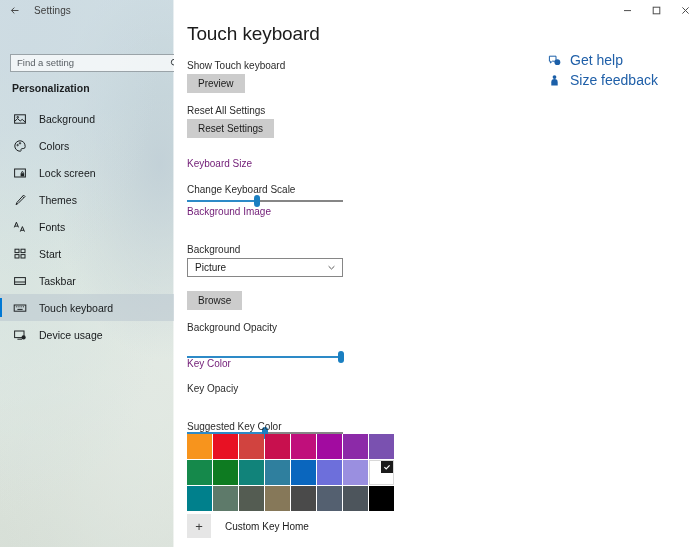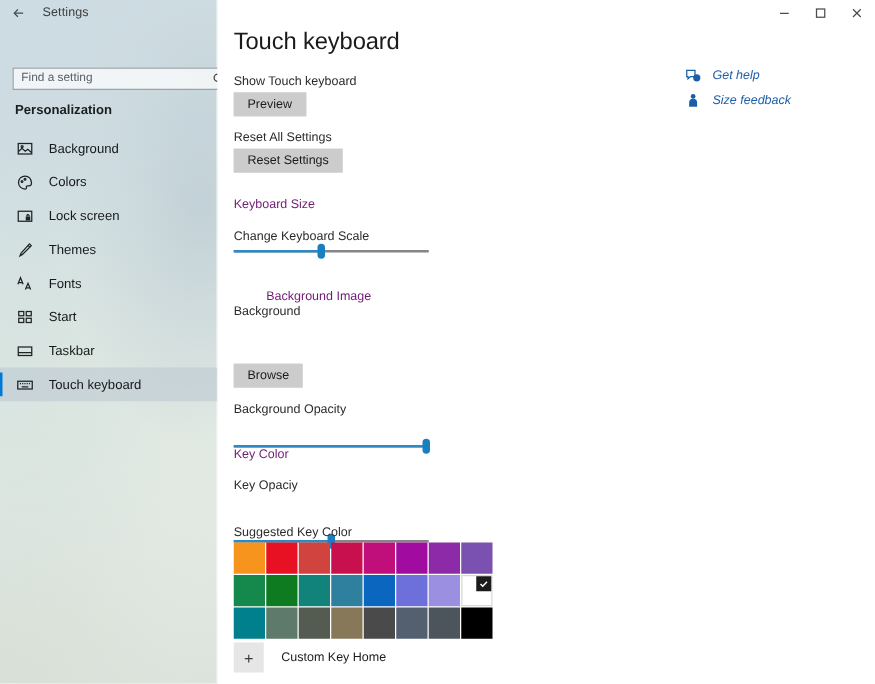--- a/index.html
+++ b/index.html
@@ -264,21 +264,21 @@
 
   
   .rail { position: absolute; top: 52px; left: 374px; width: 140px; }
   .rail-link {
     display: flex; align-items: center;
     gap: 9px;
     height: 16px;
     margin-bottom: 4px;
   }
   .rail-icon { width: 13px; height: 13px; color: #1b5fa8; display:flex; align-items:center; justify-content:center; flex: 0 0 auto; }
-  .rail-text { font-size: 10px; color: #1f5fa8; font-style: italic; }
+  .rail-text { font-size: 14px; color: #1f5fa8; }
 </style>
 </head>
 <body>
 
 <div class="window">
 
   <div class="titlebar">
     <div class="titlebar-left">
       <div class="back-arrow">
         <svg width="13" height="13" viewBox="0 0 13 13" fill="none" stroke="currentColor" stroke-width="1">
@@ -408,20 +408,30 @@
         <span class="nav-icon">
           <svg width="14" height="14" viewBox="0 0 14 14" fill="none" stroke="currentColor" stroke-width="1">
             <rect x="1.2" y="4" width="11.6" height="6.2"></rect>
             <path d="M2.9 5.8 h.9 M4.7 5.8 h.9 M6.5 5.8 h.9 M8.3 5.8 h.9 M10.1 5.8 h.9"></path>
             <path d="M4.4 8.4 h5.2"></path>
           </svg>
         </span>
         <span class="nav-label">Touch keyboard</span>
       </div>
 
+      <div class="nav-item">
+        <span class="nav-icon">
+          <svg width="14" height="14" viewBox="0 0 14 14" fill="none" stroke="currentColor" stroke-width="1">
+            <rect x="1.6" y="3" width="9.4" height="6.6"></rect>
+            <path d="M4.4 11.2 H9"></path>
+            <circle cx="10.6" cy="9.4" r="2.1" fill="currentColor" stroke="none"></circle>
+          </svg>
+        </span>
+        <span class="nav-label">Device usage</span>
+      </div>
 
     </div>
   </div>
 
   <div class="content">
 
     <div class="page-title">Touch keyboard</div>
 
     <div class="blk" style="top:60px;">
       <div class="field-label">Show Touch keyboard</div>
@@ -442,25 +452,33 @@
     </div>
     <div class="blk" style="top:184px;">
       <div class="field-label">Change Keyboard Scale</div>
     </div>
     <div class="blk slider" style="top:193px;">
       <div class="slider-track"></div>
       <div class="slider-fill" id="fill-scale" style="width: 70.2px;"></div>
       <div class="slider-thumb" id="thumb-scale" style="left: 70.2px;"></div>
     </div>
 
-    <div class="blk" style="top:232px;margin-left:26px;">
+    <div class="blk" style="top:206px;">
       <div class="group-head">Background Image</div>
     </div>
     <div class="blk" style="top:244px;">
       <div class="field-label">Background</div>
+    </div>
+    <div class="blk combo" style="top:258px;">
+      <span class="combo-value">Picture</span>
+      <span class="combo-caret">
+        <svg width="9" height="9" viewBox="0 0 9 9" fill="none" stroke="currentColor" stroke-width="1">
+          <path d="M1.6 3.2 L4.5 6 L7.4 3.2"></path>
+        </svg>
+      </span>
     </div>
     <div class="blk" style="top:290px;">
       <button class="std-btn">Browse</button>
     </div>
 
     <div class="blk" style="top:322px;">
       <div class="field-label">Background Opacity</div>
     </div>
     <div class="blk slider" style="top:333px;">
       <div class="slider-track"></div>

